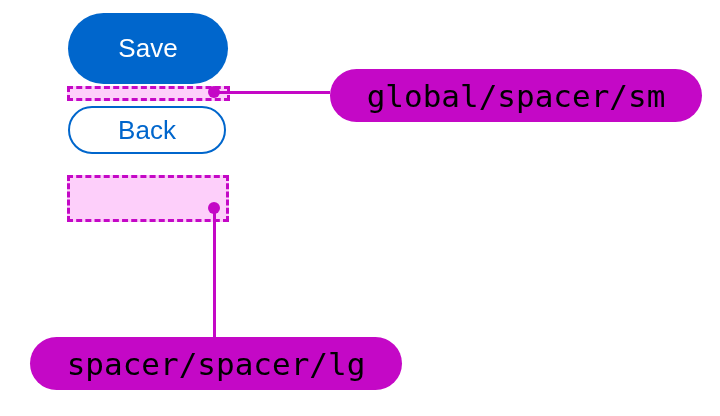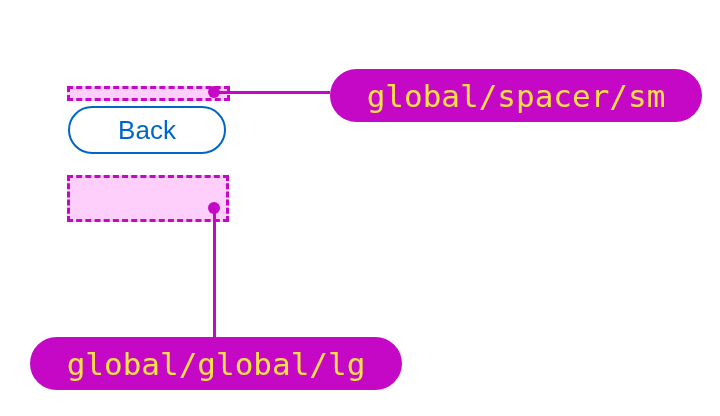--- a/index.html
+++ b/index.html
@@ -101,36 +101,39 @@
     height: 129px;
   }
 
   
   .token-pill {
     position: absolute;
     width: 372px;
     height: 53px;
     border-radius: 27px;
     background: #C408C6;
-    color: #fde047;
+    color: #000000;
     display: flex;
     align-items: center;
     justify-content: center;
     font-family: "DejaVu Sans Mono", monospace;
     font-size: 31px;
     white-space: nowrap;
   }
   .pill-sm { left: 330px; top: 69px; }
   .pill-lg { left: 30px; top: 337px; }
 </style>
 </head>
 <body>
 
 <div class="stage">
 
+  <div class="btn btn-primary">
+    <span>Save</span>
+  </div>
 
   <div class="spacer-region spacer-sm"></div>
 
   <div class="btn btn-secondary">
     <span>Back</span>
   </div>
 
   <div class="spacer-region spacer-lg"></div>
 
 
@@ -138,16 +141,16 @@
   <div class="connector-line line-sm"></div>
 
   <div class="connector-dot dot-lg"></div>
   <div class="connector-line line-lg"></div>
 
   <div class="token-pill pill-sm">
     <span>global/spacer/sm</span>
   </div>
 
   <div class="token-pill pill-lg">
-    <span>global/global/lg</span>
+    <span>spacer/spacer/lg</span>
   </div>
 
 </div>
 
 </body></html>

